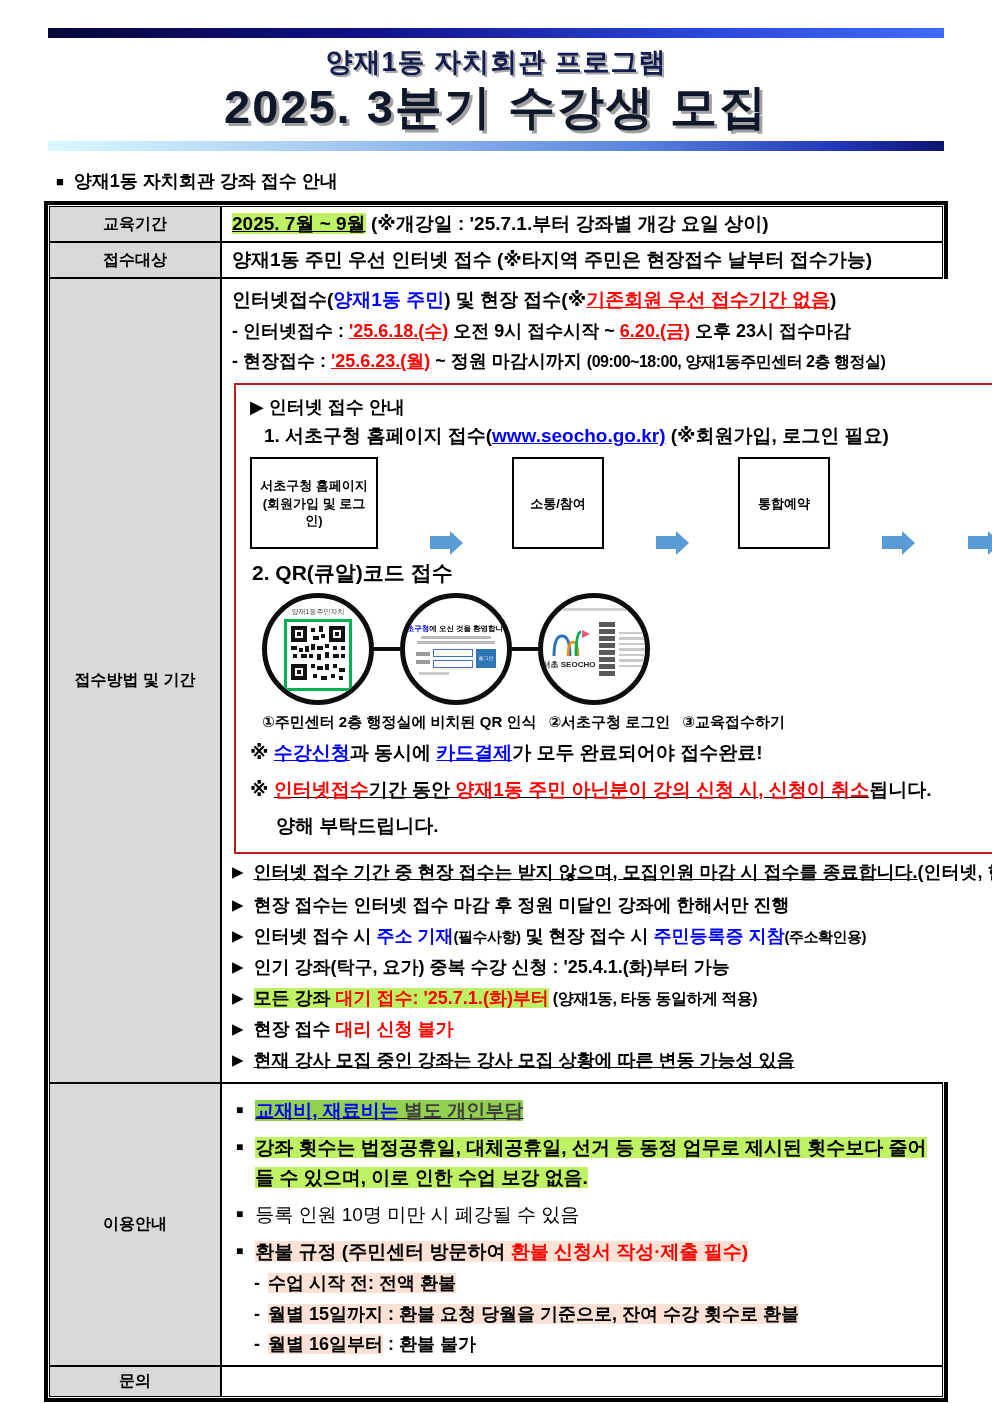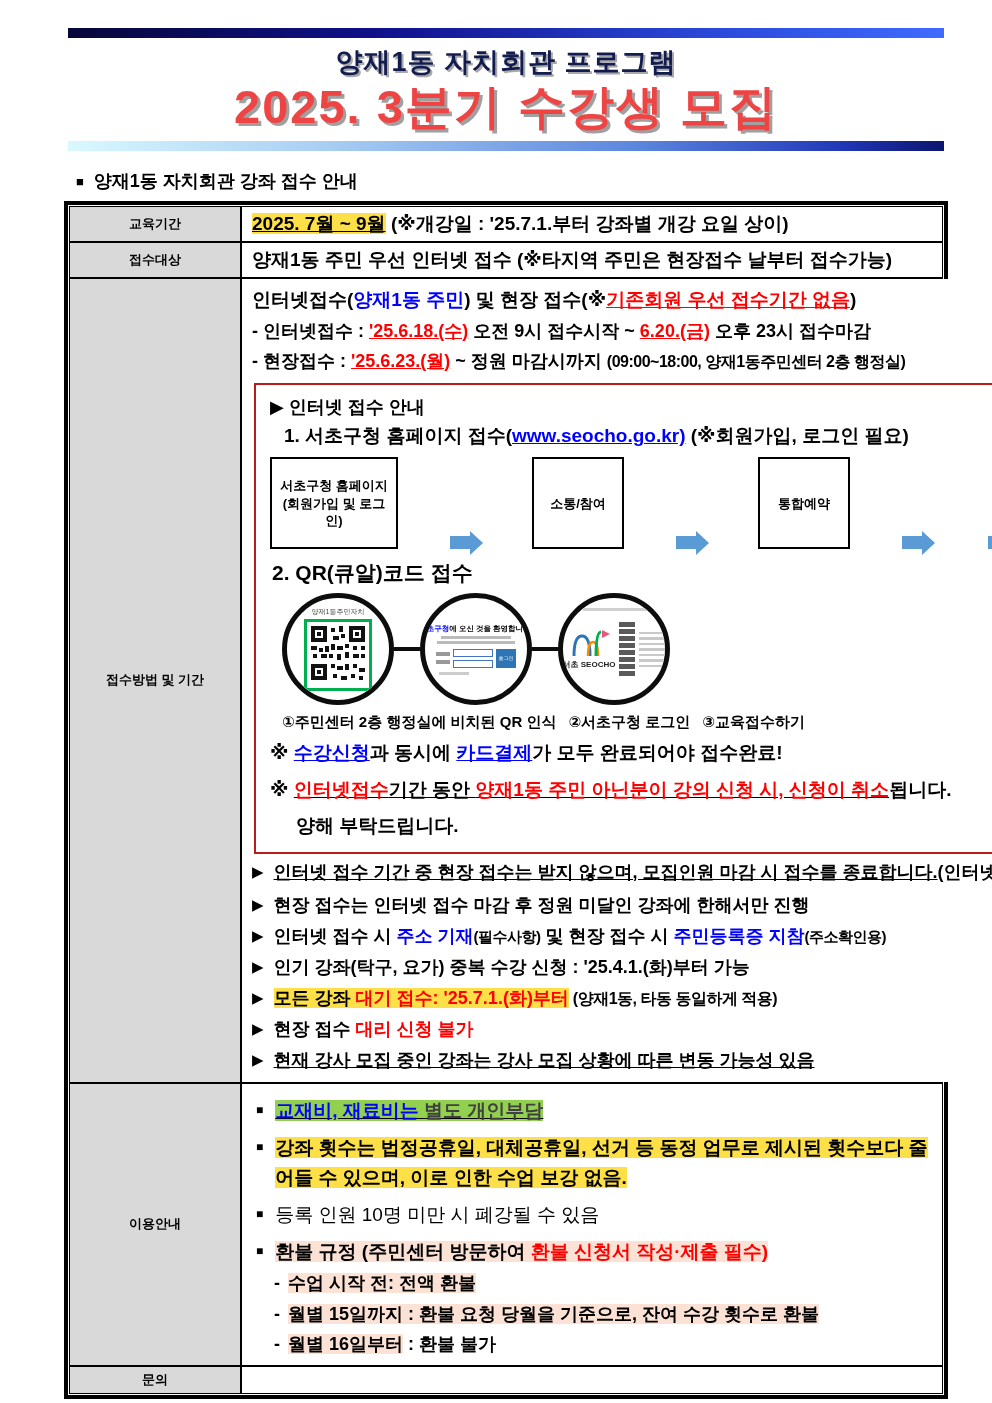--- a/index.html
+++ b/index.html
@@ -2,35 +2,35 @@
 <html><head>
 <meta charset="utf-8">
 <style>
   * { margin:0; padding:0; box-sizing:border-box; }
   html,body { background:#ffffff; }
   body {
     width:992px; height:1403px;
     font-family:"Liberation Sans","DejaVu Sans",sans-serif;
     color:#000; position:relative; overflow:hidden;
   }
-  .page { width:992px; height:1403px; position:relative;padding-left:20px; }
+  .page { width:992px; height:1403px; position:relative; }
 
   
   .hdr { padding-top:28px; }
   .hdr-bar-top {
     height:10px; margin:0 48px;
     background:linear-gradient(90deg,#07073a 0%,#10108a 35%,#2b4bdc 75%,#3f6bff 100%);
   }
   .hdr-subtitle {
     text-align:center; font-size:27px; font-weight:bold; color:#131c4e;
     letter-spacing:1px; margin-top:6px;
     text-shadow:2px 2px 0 #a8a8a8;
   }
   .hdr-title {
-    text-align:center; font-size:47px; font-weight:bold; color:#ef4444;
+    text-align:center; font-size:47px; font-weight:bold; color:#0f172a;
     letter-spacing:2px; line-height:1.05; margin-top:2px;
     text-shadow:3px 3px 0 #a0a0a0;
   }
   .hdr-bar-bottom {
     height:10px; margin:10px 48px 0 48px;
     background:linear-gradient(90deg,#d9f9ff 0%,#a8cdf2 30%,#5b86de 65%,#2238b8 88%,#0d1470 100%);
   }
 
   
   .section-heading {
@@ -40,30 +40,30 @@
   .sq { font-size:13px; line-height:1; }
 
   
   .doc-table { margin:4px 44px 0 44px; border:4px solid #000; padding:1px; }
   .doc-table-inner { border:1px solid #000; }
   .trow { display:flex; border-bottom:2px solid #000; }
   .trow:last-child { border-bottom:none; }
   .tlabel {
     width:172px; flex:0 0 172px; background:#d9d9d9; border-right:2px solid #000;
     display:flex; align-items:center; justify-content:center;
-    font-size:13px; font-weight:bold; text-align:right; padding:4px;
+    font-size:16px; font-weight:bold; text-align:right; padding:4px;
   }
   .tcontent { flex:1; background:#fff; padding:4px 10px; }
   .row-short .tcontent { display:flex; align-items:center; }
 
   .b { font-weight:bold; }
   .blue { color:#0000ff; }
   .red { color:#ff0000; }
   .navy { color:#404040; }
-  .hl-yellow { background:#fde047; }
+  .hl-yellow { background:#bef264; }
   .hl-green { background:#92d050; }
   .hl-pink { background:#fbe2d5; }
   .u { text-decoration:underline; }
   .u-black { text-decoration:underline; color:#000; }
   .small-paren { font-size:15px; letter-spacing:-0.5px; }
   .condensed { font-size:16px; letter-spacing:-0.5px; }
 
   .fs19 { font-size:19px; }
 
   

